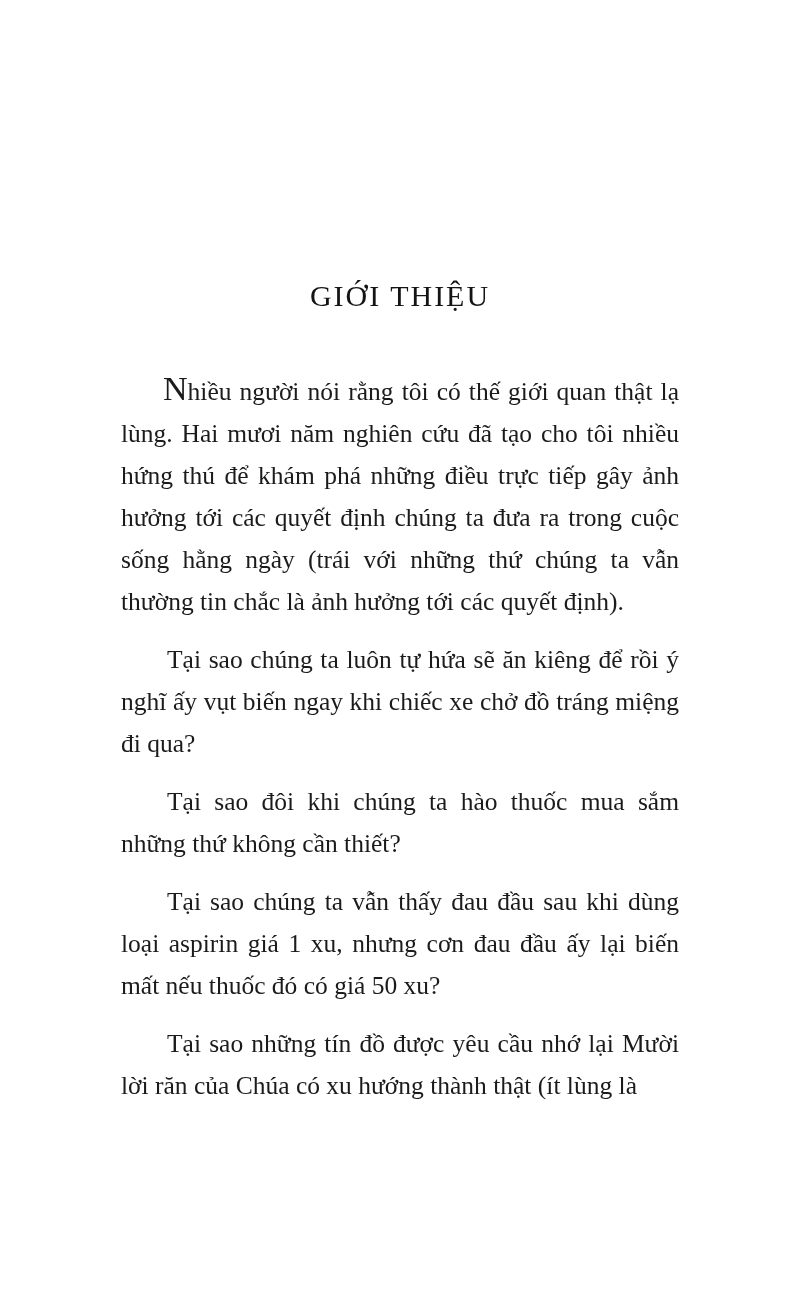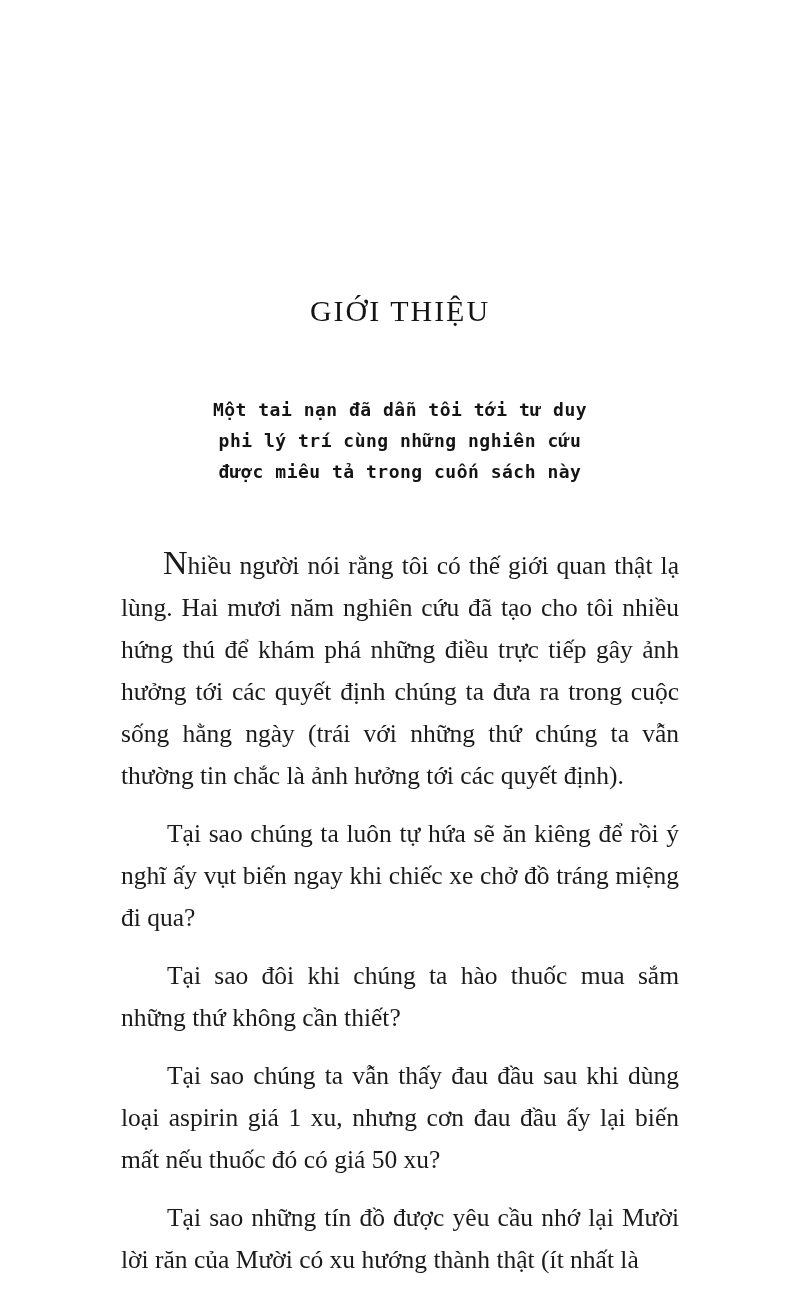--- a/index.html
+++ b/index.html
@@ -13,21 +13,21 @@
     font-family: "Liberation Serif", serif;
     color: #1a1a1a;
     overflow: hidden;
   }
 
   .page {
     position: relative;
     width: 800px;
     height: 1294px;
     box-sizing: border-box;
-    padding: 16px 105px;
+    padding: 1px 105px;
     background: #ffffff;
   }
 
   .chapter-title {
     text-align: center;
     font-family: "Liberation Serif", serif;
     font-size: 30px;
     letter-spacing: 2px;
     color: #141414;
     margin: 0;
@@ -79,33 +79,28 @@
     overflow: hidden;
   }
 </style>
 </head>
 <body>
 
 <div class="page">
 
   <h1 class="chapter-title">GIỚI THIỆU</h1>
 
-  <div class="subtitle">
-    <span class="sub-line">Một tai nạn đã dẫn tôi tới tư duy</span>
-    <span class="sub-line">phi lý trí cùng những nghiên cứu</span>
-    <span class="sub-line">được miêu tả trong cuốn sách này</span>
-  </div>
 
   <div class="body-text">
 
     <p class="para first"><span class="dropcap">N</span><span>hiều người nói rằng tôi có thế giới quan thật lạ lùng. Hai mươi năm nghiên cứu đã tạo cho tôi nhiều hứng thú để khám phá những điều trực tiếp gây ảnh hưởng tới các quyết định chúng ta đưa ra trong cuộc sống hằng ngày (trái với những thứ chúng ta vẫn thường tin chắc là ảnh hưởng tới các quyết định).</span></p>
 
     <p class="para"><span>Tại sao chúng ta luôn tự hứa sẽ ăn kiêng để rồi ý nghĩ ấy vụt biến ngay khi chiếc xe chở đồ tráng miệng đi qua?</span></p>
 
     <p class="para"><span>Tại sao đôi khi chúng ta hào thuốc mua sắm những thứ không cần thiết?</span></p>
 
     <p class="para"><span>Tại sao chúng ta vẫn thấy đau đầu sau khi dùng loại aspirin giá 1 xu, nhưng cơn đau đầu ấy lại biến mất nếu thuốc đó có giá 50 xu?</span></p>
 
-    <p class="para last-line-clip"><span>Tại sao những tín đồ được yêu cầu nhớ lại Mười lời răn của Mười có xu hướng thành thật (ít nhất là</span></p>
+    <p class="para last-line-clip"><span>Tại sao những tín đồ được yêu cầu nhớ lại Mười lời răn của Chúa có xu hướng thành thật (ít lùng là</span></p>
 
   </div>
 
 </div>
 
 </body></html>

